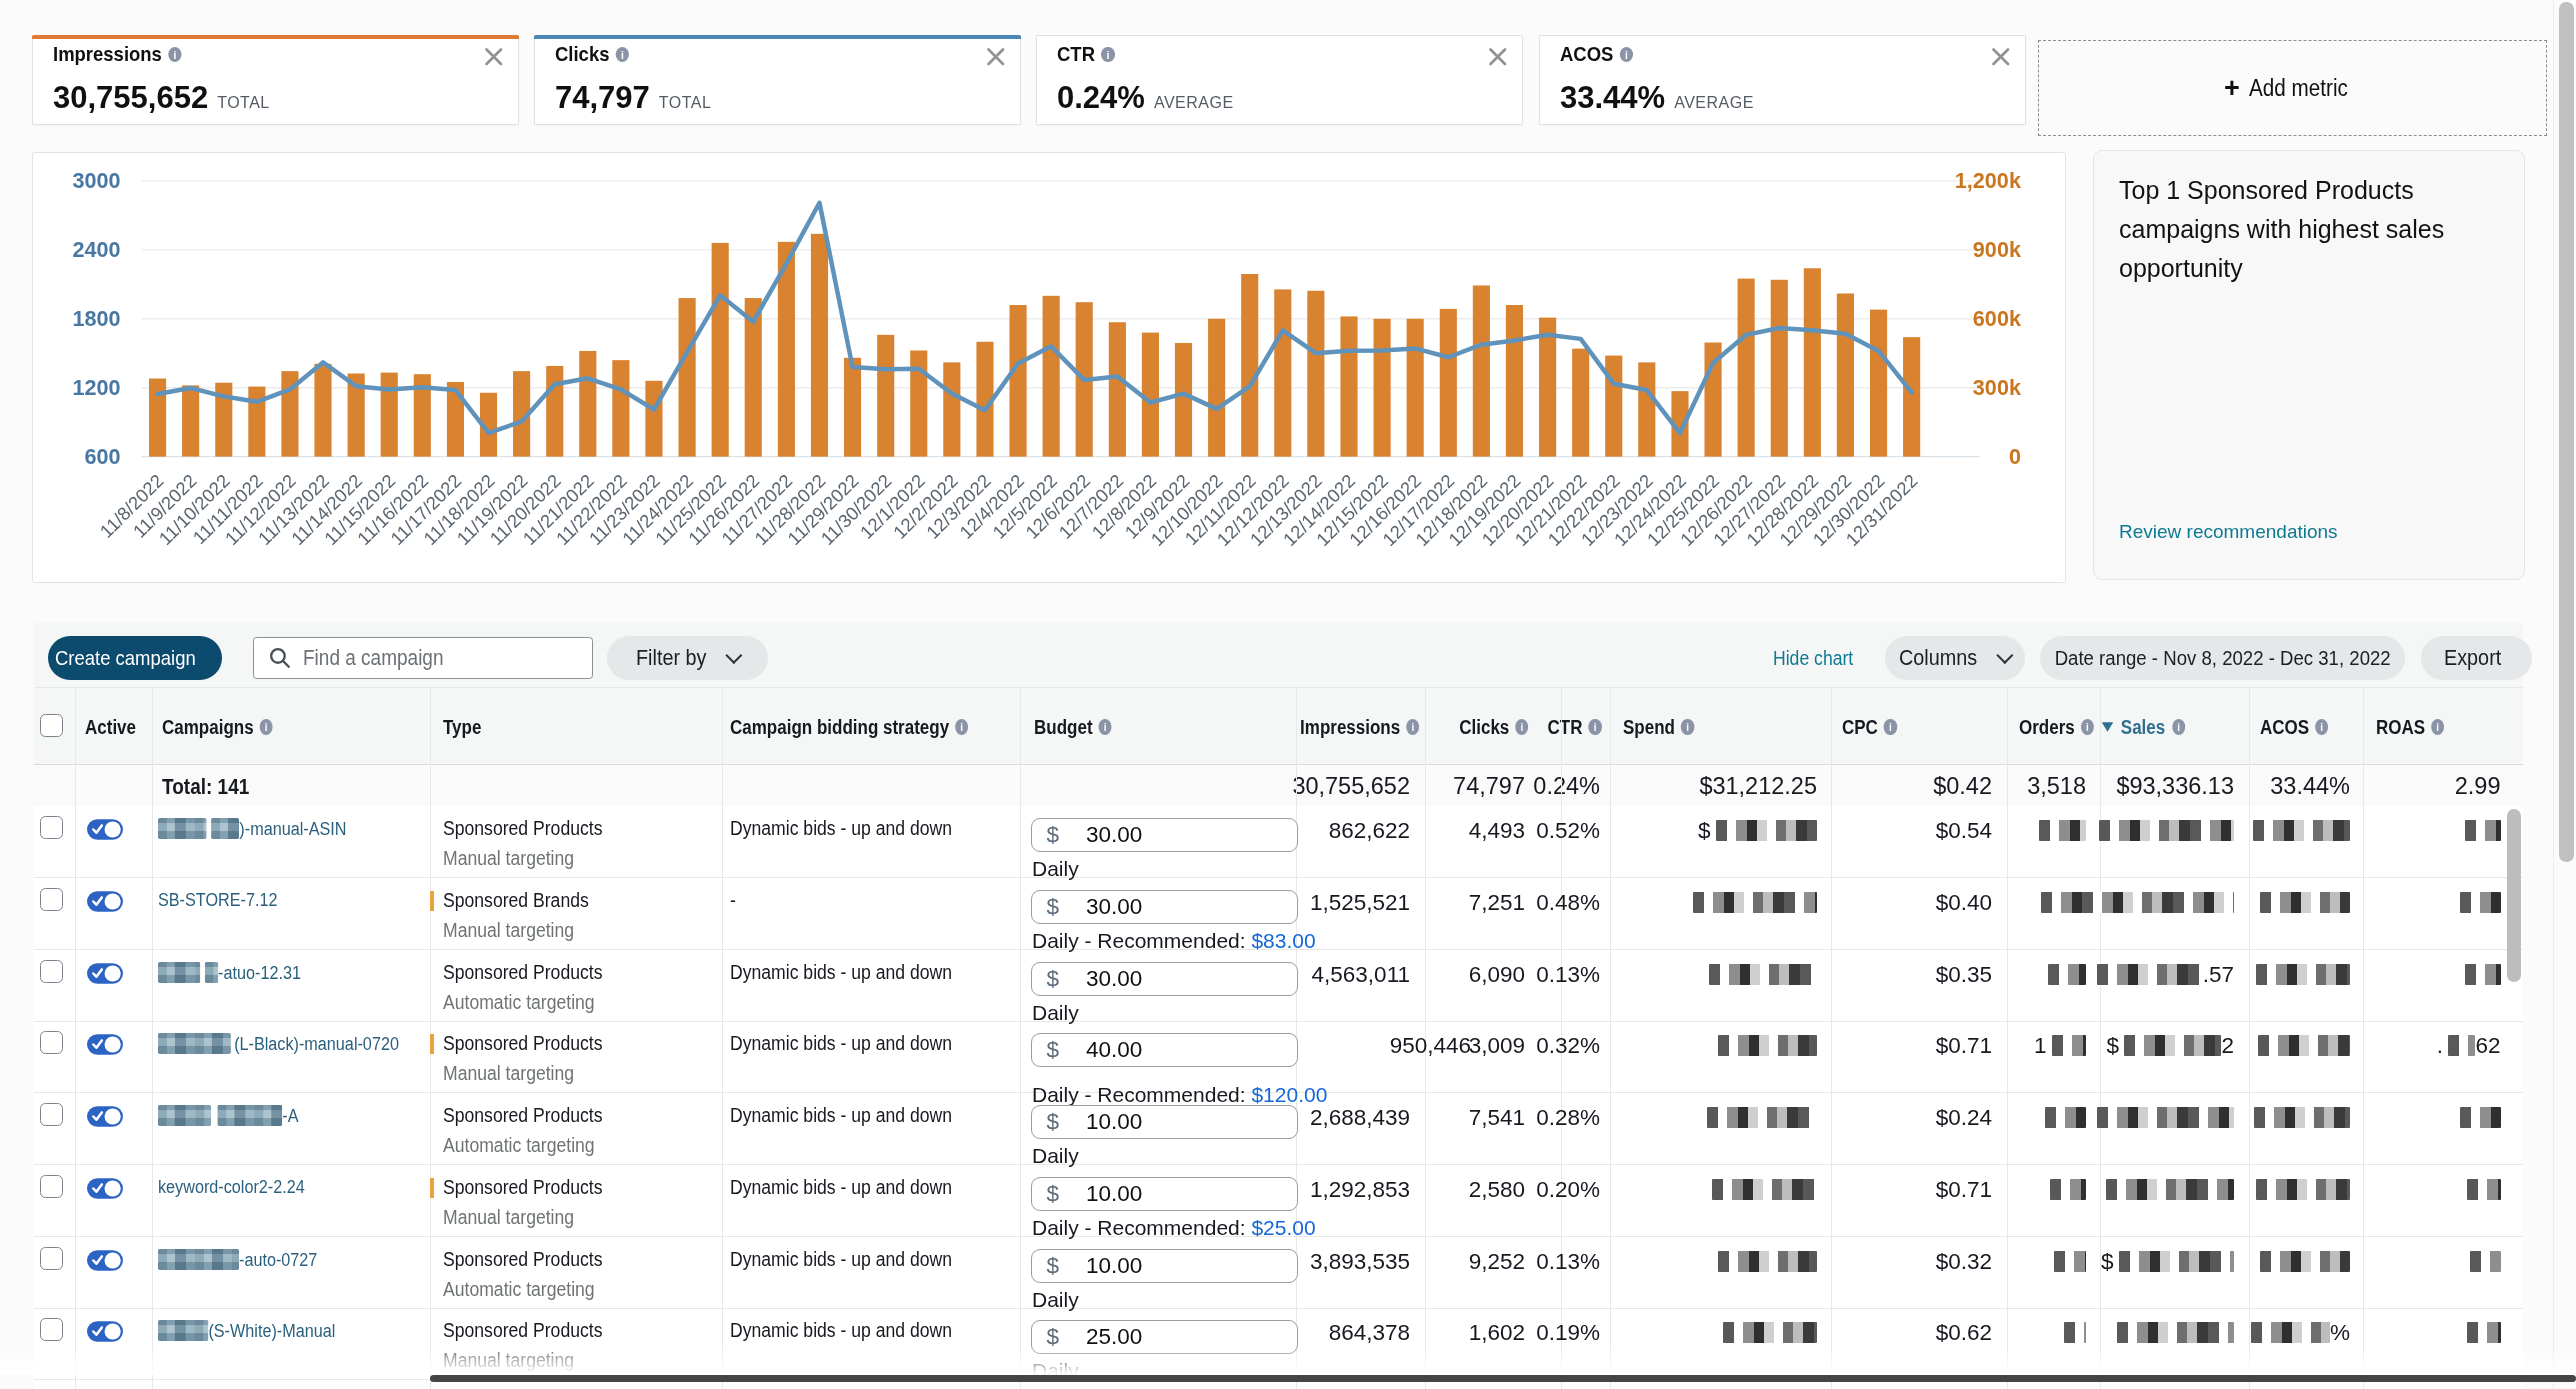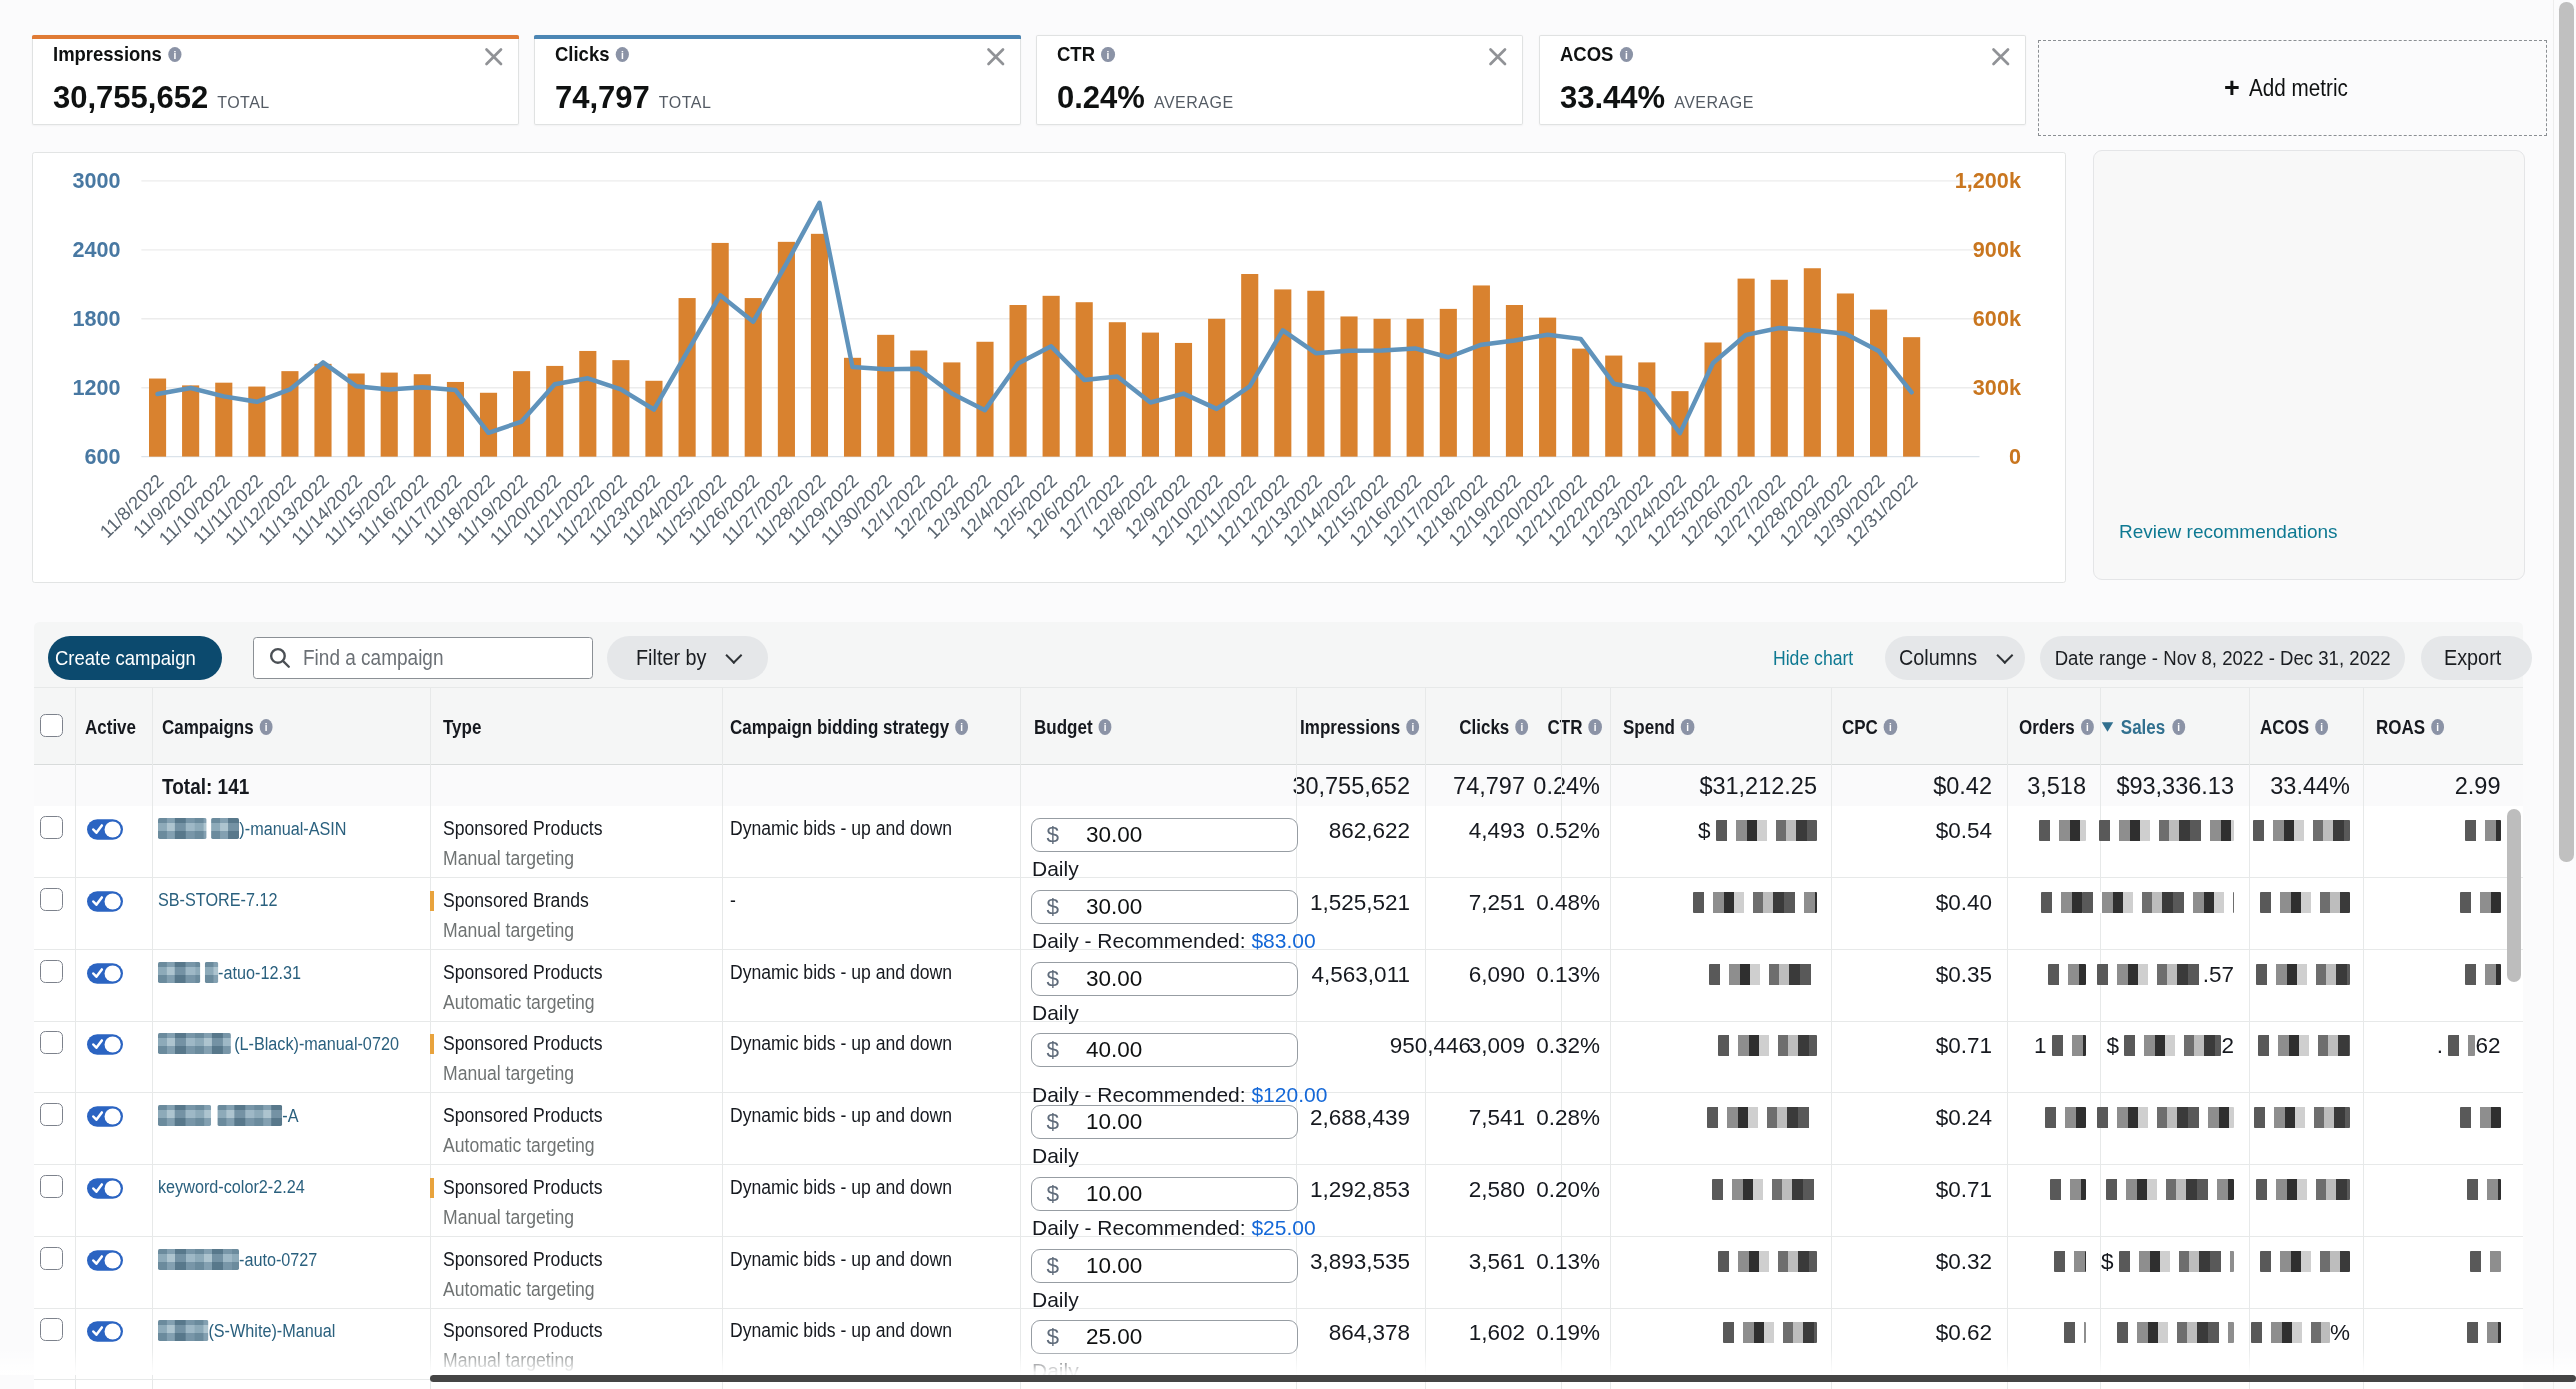--- a/index.html
+++ b/index.html
@@ -215,20 +215,21 @@
 <text x="1908.0" y="365.0" transform="rotate(-45 1908.0 365.0)" text-anchor="end" class="dl">12/26/2022</text>
 <text x="1944.8" y="365.0" transform="rotate(-45 1944.8 365.0)" text-anchor="end" class="dl">12/27/2022</text>
 <text x="1981.5" y="365.0" transform="rotate(-45 1981.5 365.0)" text-anchor="end" class="dl">12/28/2022</text>
 <text x="2018.2" y="365.0" transform="rotate(-45 2018.2 365.0)" text-anchor="end" class="dl">12/29/2022</text>
 <text x="2055.0" y="365.0" transform="rotate(-45 2055.0 365.0)" text-anchor="end" class="dl">12/30/2022</text>
 <text x="2091.7" y="365.0" transform="rotate(-45 2091.7 365.0)" text-anchor="end" class="dl">12/31/2022</text>
 </svg>
   </div>
 
 <div class="panel">
+ <div class="pt">Top 1 Sponsored Products campaigns with highest sales opportunity</div>
  <div class="pl">Review recommendations</div>
 </div>
 
 <div class="toolband"></div>
 <div class="btn bluebtn" style="left:48px;width:174px;font-size:21px">
     <span class="sx">Create campaign</span>
   </div>
 <div class="search">
     <svg style="margin-left:14.4px;flex:none" width="23.5" height="23.5" viewBox="0 0 26 26">
       <circle cx="11" cy="11" r="7.5" fill="none" stroke="#4a4f54" stroke-width="2.6"></circle>
@@ -468,21 +469,21 @@
     <div class="nm" style="left:124px;top:11.7px"><span class="npx" style="width:90px"></span><span>-auto-0727</span></div>
     <div class="t1" style="left:409px;top:10.8px">Sponsored Products</div>
     <div class="t2" style="left:409px;top:41px">Automatic targeting</div>
     <div class="t1" style="left:696px;top:10.8px">Dynamic bids - up and down</div>
     <div class="bud" style="left:997px;top:11.7px">
       <span class="bd">$</span>
       <span class="bv">10.00</span>
     </div>
     <div class="rec" style="left:998px;top:51px">Daily</div>
     <div class="num" style="right:1113px;top:11.7px">3,893,535</div>
-    <div class="num" style="right:998px;top:11.7px">3,561</div>
+    <div class="num" style="right:998px;top:11.7px">9,252</div>
     <div class="num" style="right:923px;top:11.7px">0.13%</div>
     <div class="num rf" style="right:706px;top:11.7px"><span class="px" style="width:99px;height:21.6px"></span></div>
     <div class="num" style="right:531px;top:11.7px">$0.32</div>
     <div class="num rf" style="right:437px;top:11.7px"><span class="px" style="width:32px;height:21.6px"></span></div>
     <div class="num rf" style="right:289px;top:11.7px"><span class="v">$</span><span class="px" style="width:115px;height:21.6px"></span></div>
     <div class="num rf" style="right:173px;top:11.7px"><span class="px" style="width:90px;height:21.6px"></span></div>
     <div class="num rf" style="right:22.5px;top:11.7px"><span class="px" style="width:31px;height:21.6px"></span></div>
   </div>
 <div class="row" style="top:1308px;height:72px">
     <span class="cb" style="left:6.3px;top:10px"></span>

